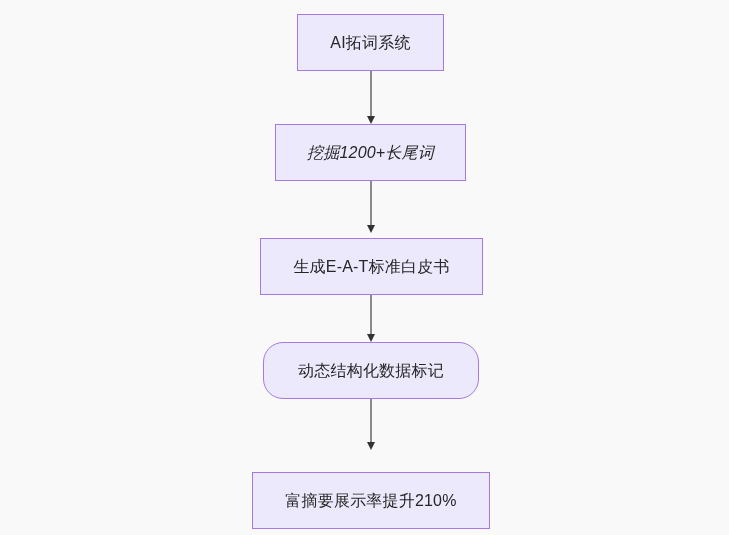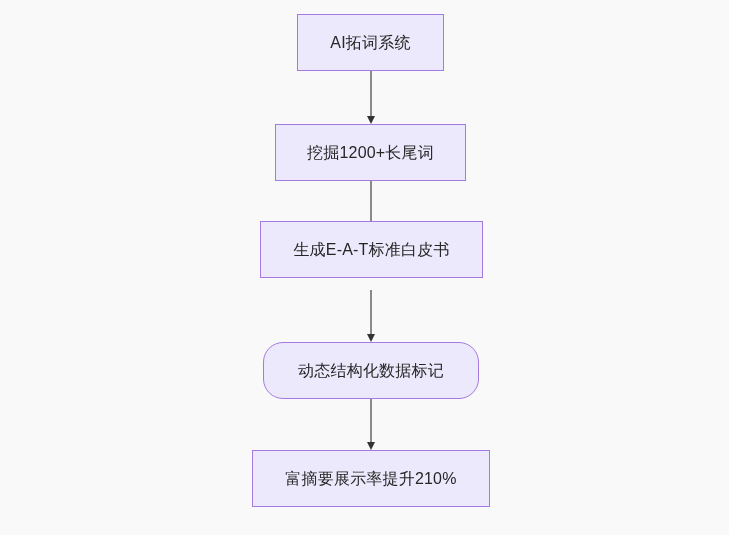--- a/index.html
+++ b/index.html
@@ -81,29 +81,29 @@
 
   <div class="edge" style="left:370px; top:399px; height:51px;">
     <div class="edge-line" style="height:43px;"></div>
     <div class="edge-head" style="top:43px;"></div>
   </div>
 
   <div class="node" style="left:297px; top:14px; width:147px;">
     <span class="node-label">AI拓词系统</span>
   </div>
 
-  <div class="node" style="left:275px; top:124px; width:191px;">
+  <div class="node" style="left:275px; top:124px; width:191px;font-style:italic;">
     <span class="node-label">挖掘1200+长尾词</span>
   </div>
 
-  <div class="node" style="left:260px; top:221px; width:223px;">
+  <div class="node" style="left:260px; top:238px; width:223px;">
     <span class="node-label">生成E-A-T标准白皮书</span>
   </div>
 
   <div class="node" style="left:263px; top:342px; width:216px;border-radius:20px;">
     <span class="node-label">动态结构化数据标记</span>
   </div>
 
-  <div class="node" style="left:252px; top:450px; width:238px;">
+  <div class="node" style="left:252px; top:472px; width:238px;">
     <span class="node-label">富摘要展示率提升210%</span>
   </div>
 
 </div>
 
 </body></html>

